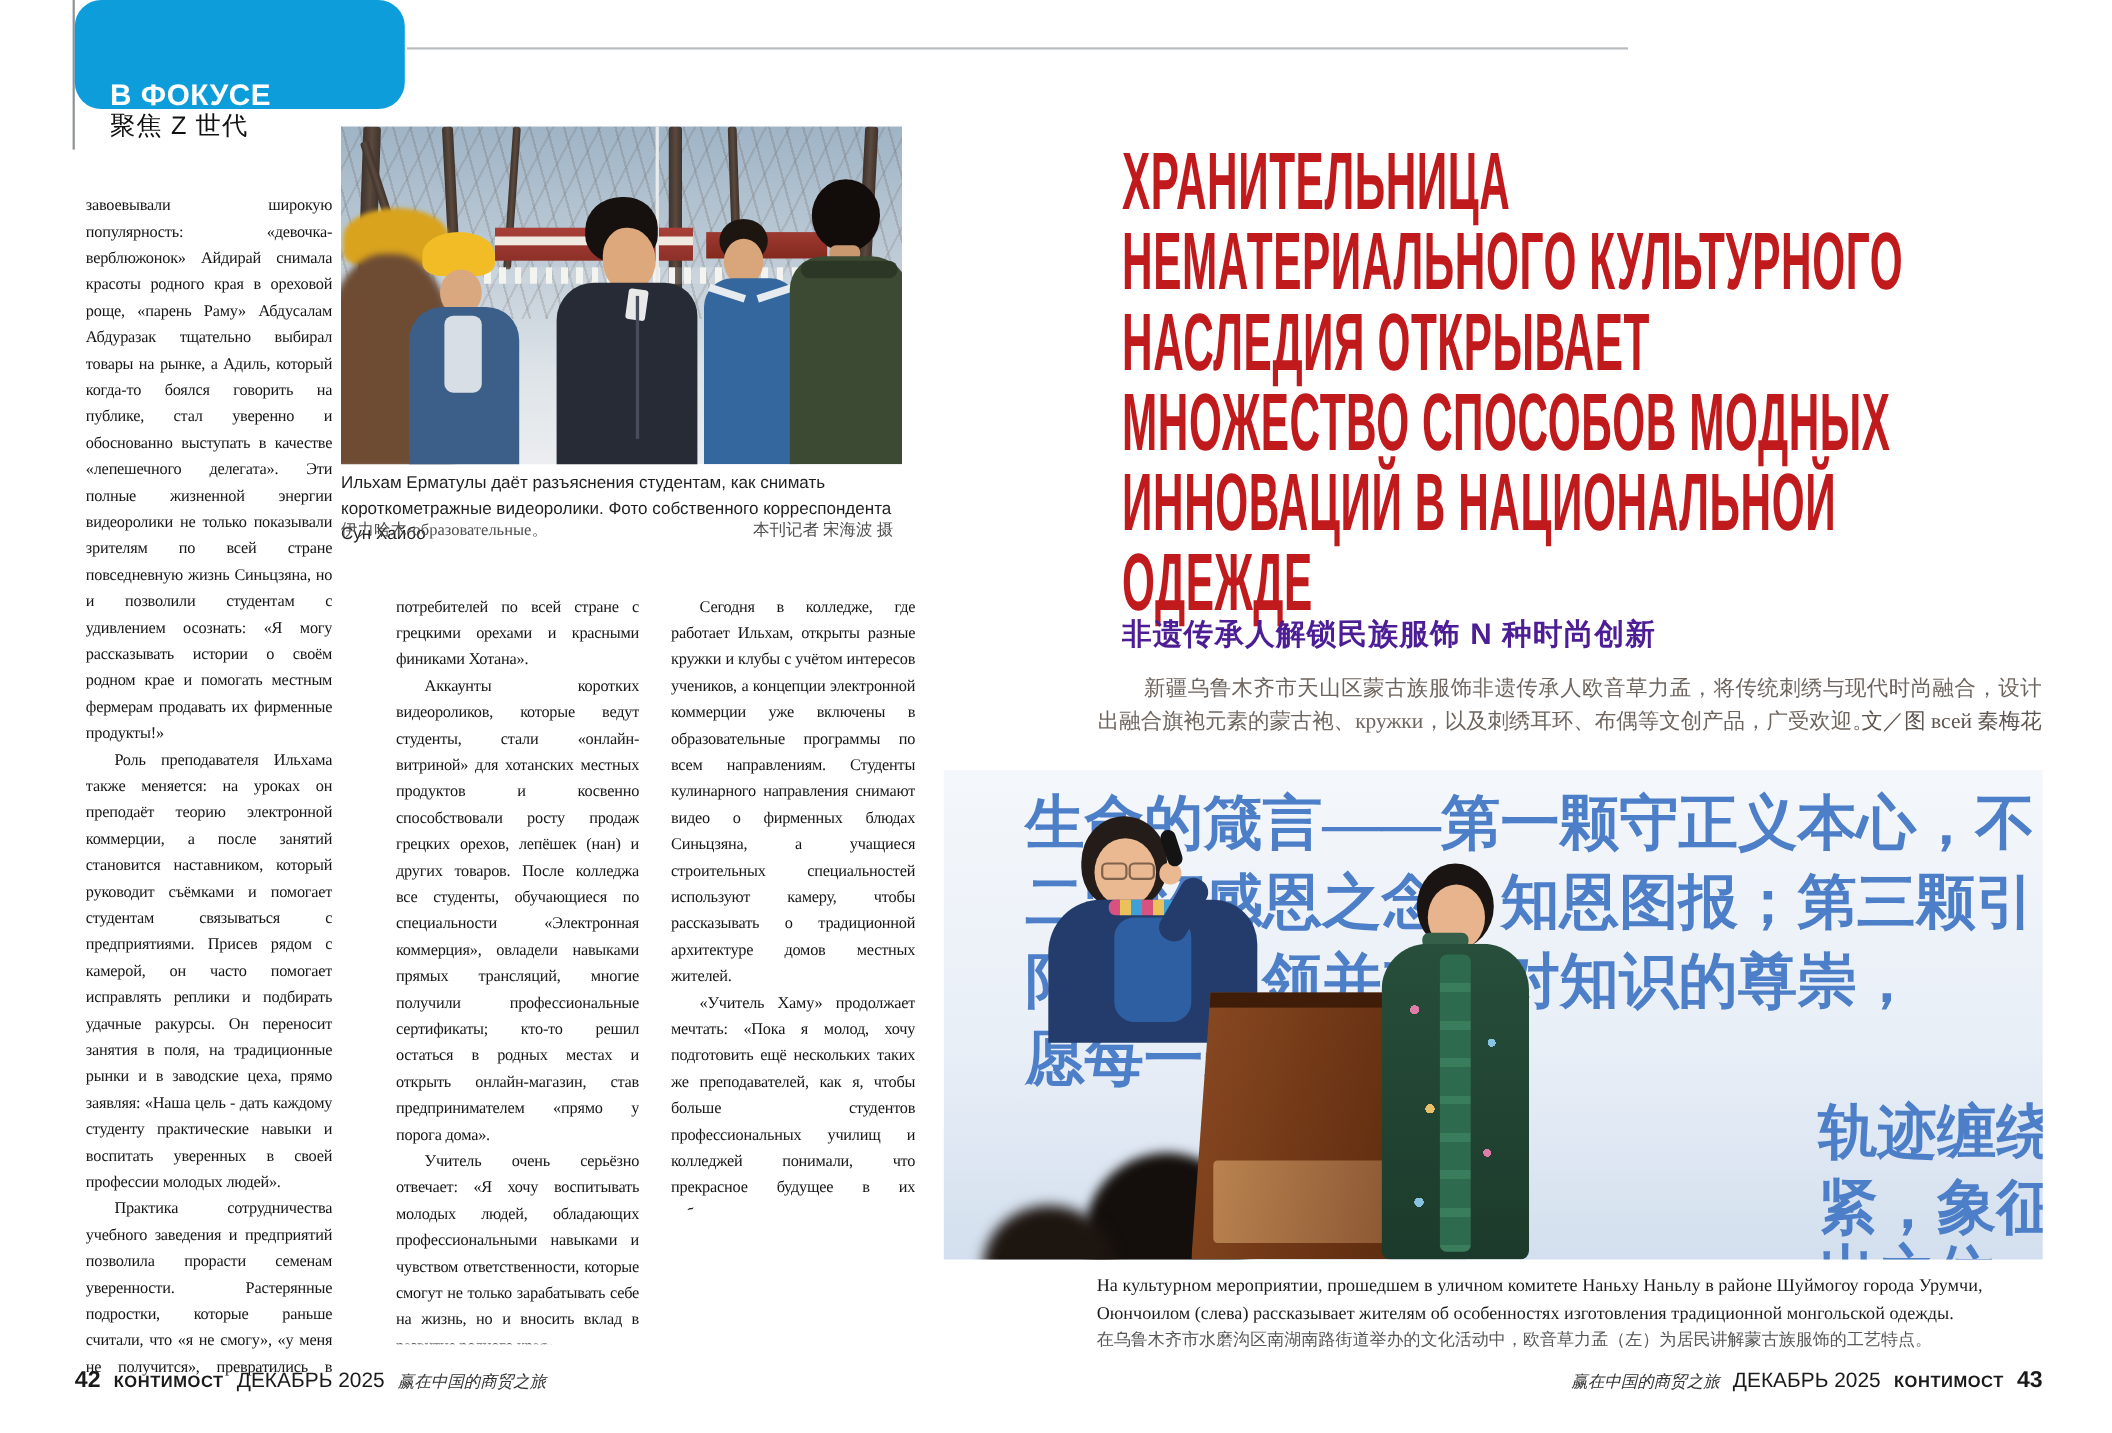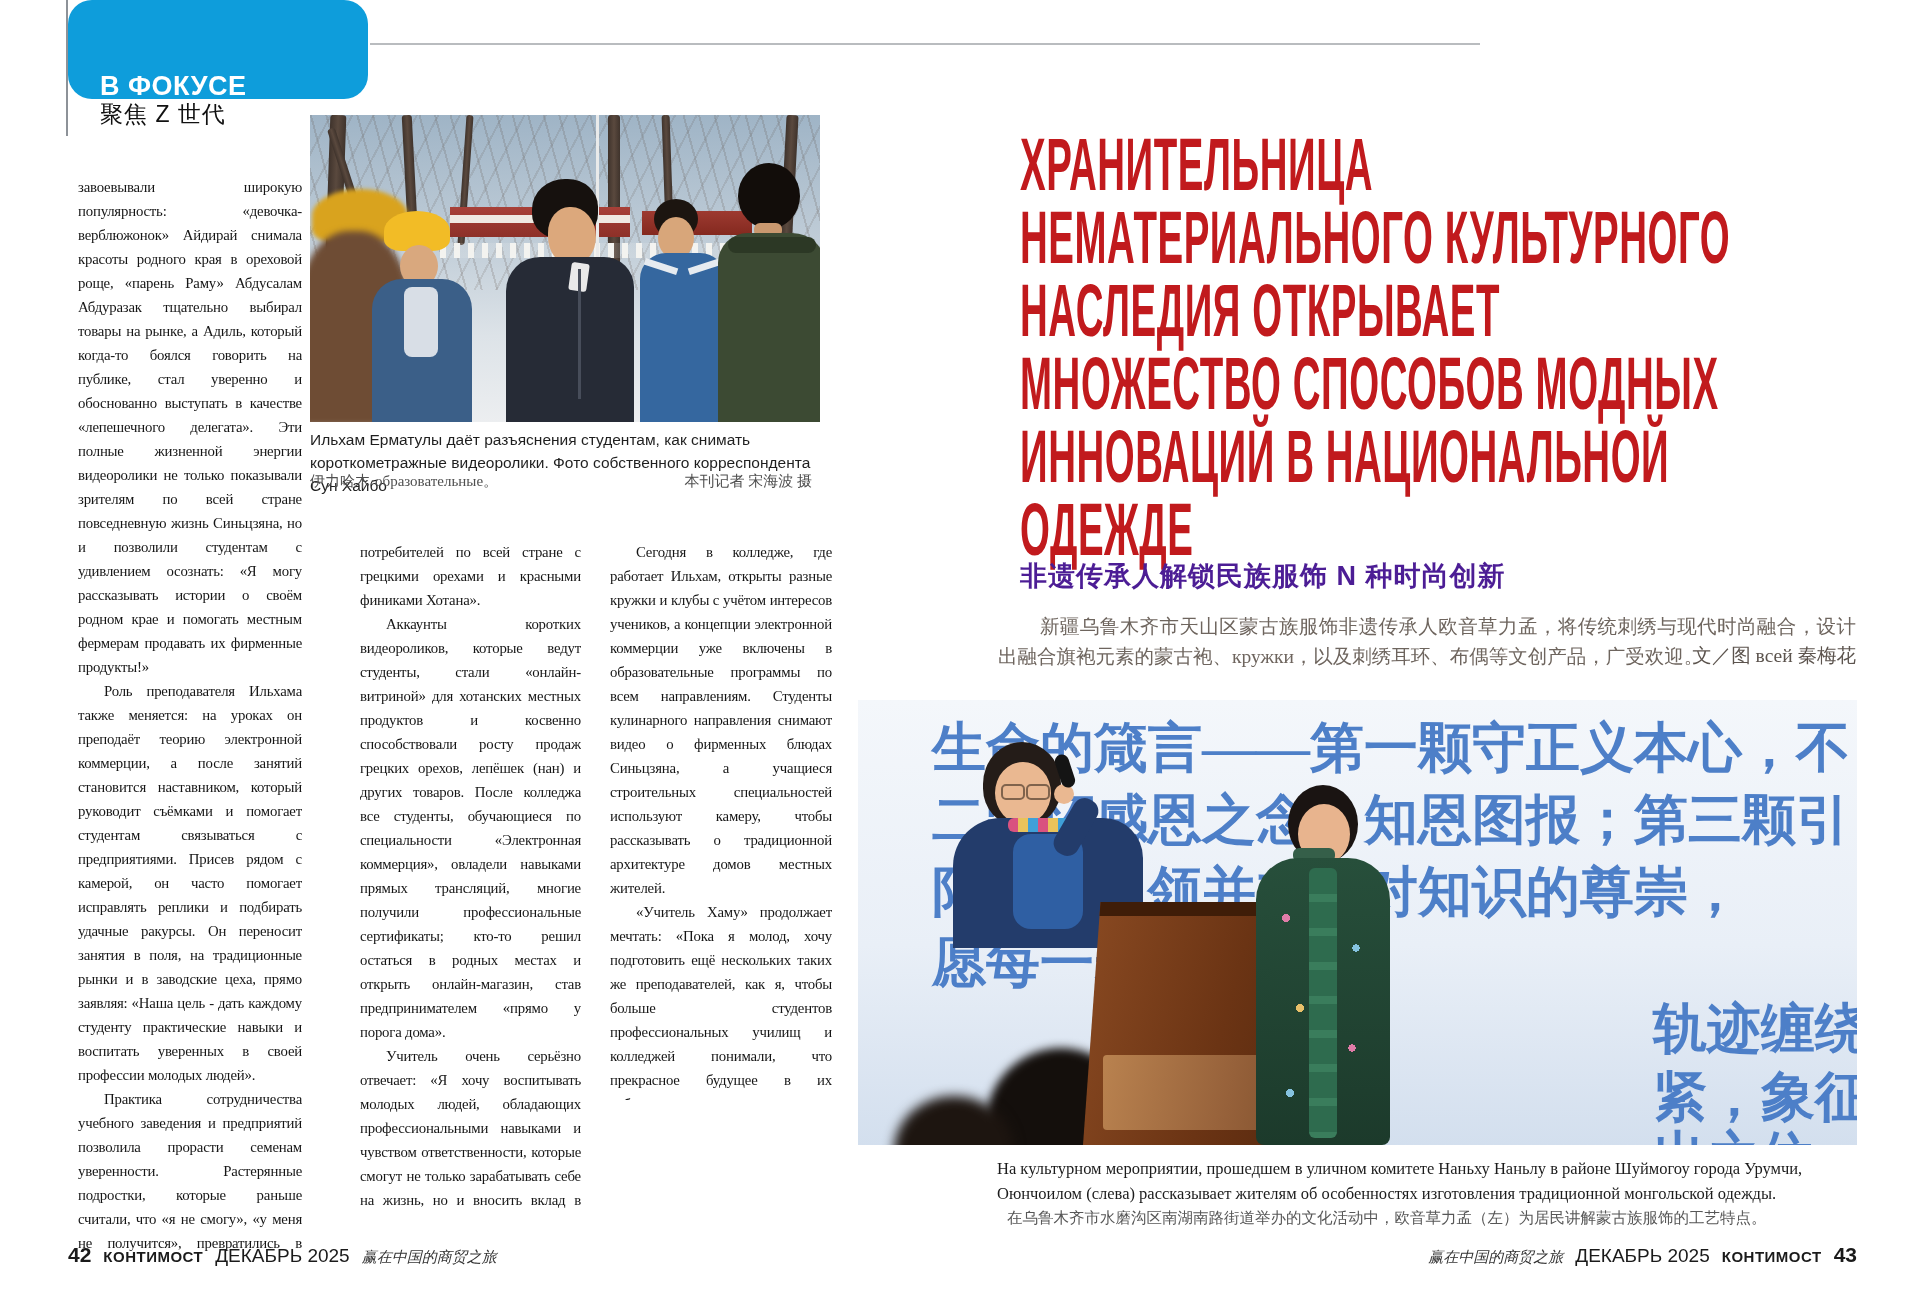--- a/index.html
+++ b/index.html
@@ -44,21 +44,21 @@
             font-weight:bold;font-size:27px;color:#4c1d95;letter-spacing:1px;}
   .lede{position:absolute;left:998px;top:612px;width:858px;font-size:19.5px;line-height:30px;
         color:#6e655e;text-align:justify;text-indent:42px;}
   .byline{position:absolute;left:998px;top:642px;width:858px;text-align:right;font-size:19.5px;color:#5c544e;}
   .photoR{position:absolute;left:858px;top:700px;width:999px;height:445px;overflow:hidden;
           background:linear-gradient(180deg,#f4f7fb 0%,#e9eff7 55%,#d3dfee 100%);}
   .scrTxt{position:absolute;font-weight:bold;font-size:54px;color:var(--photo_text_blue);
           white-space:nowrap;font-family:"Liberation Serif",serif;}
   .capR-ru{position:absolute;left:997px;top:1156px;width:862px;font-family:Liberation Serif, serif;
            font-size:16.5px;line-height:25px;color:#1c1c1c;}
-  .capR-cn{position:absolute;left:997px;top:1208px;width:862px;font-size:15.5px;color:#575757;margin-left:10px;}
+  .capR-cn{position:absolute;left:997px;top:1208px;width:862px;font-size:15.5px;color:#575757;}
   .capL-ru{position:absolute;left:310px;top:428px;width:502px;font-family:"Liberation Sans",sans-serif;
            font-size:15.5px;line-height:23px;color:#1f1f1f;}
   .capL-cn{position:absolute;left:310px;top:472px;width:502px;display:flex;justify-content:space-between;
            font-size:15px;color:#4f4f4f;}
   
   .footer{position:absolute;top:1243px;display:flex;align-items:baseline;font-family:"Liberation Sans",sans-serif;}
   .fL{left:68px;}
   .fR{left:1380px;width:477px;justify-content:flex-end;}
   .fpage{font-weight:bold;font-size:21px;text-align:center;}
   .fbrand{font-weight:bold;font-size:15px;letter-spacing:.5px;}

